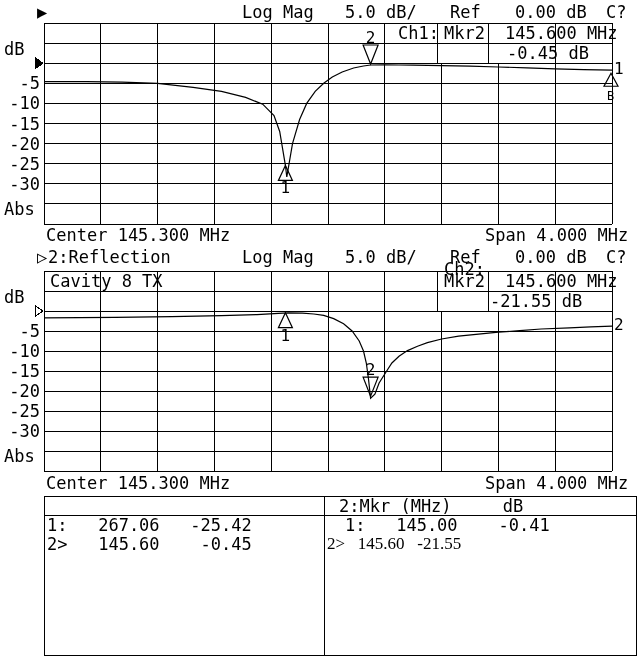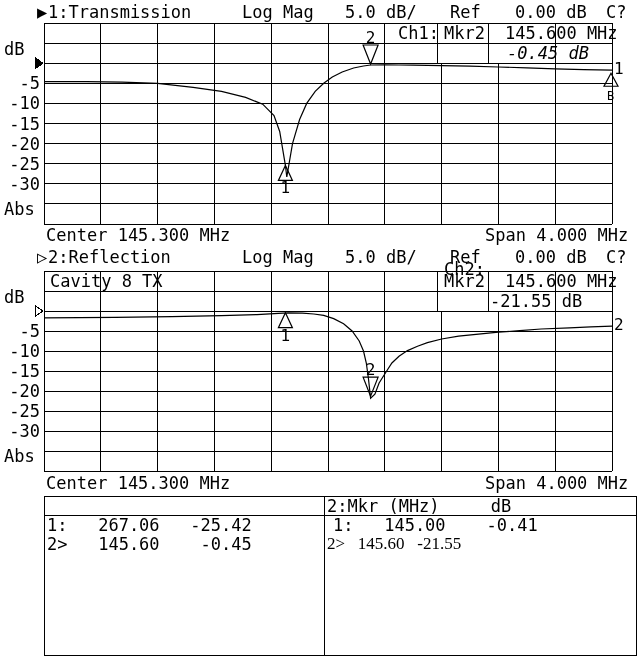--- a/index.html
+++ b/index.html
@@ -82,31 +82,30 @@
       <polygon points="35,305.5 35,316.5 43,311" fill="#fff" stroke="#000" stroke-width="1"></polygon>
       <polyline points="44.0,317.8 115.0,317.4 171.8,316.6 221.5,315.6 257.0,314.6 278.3,313.4 288.2,312.8 302.4,313.2 313.8,314.0 323.7,315.4 333.7,318.6 343.6,323.8 352.1,331.0 359.2,341.0 363.5,351.0 366.3,363.0 368.5,379.0 370.6,398.2 374.9,394.2 379.1,383.0 386.2,371.8 391.9,363.0 399.0,356.2 407.5,350.6 417.5,346.2 427.4,342.6 441.6,339.0 458.6,336.2 478.5,334.2 498.4,332.2 519.7,330.6 541.0,329.0 569.4,327.8 590.7,326.8 612.0,326.2" fill="none" stroke="#000" stroke-width="1.2" shape-rendering="auto"></polyline>
       <polygon points="285.3999999999984,312.64 278.3999999999984,327.64 292.3999999999984,327.64" fill="none" stroke="#000" stroke-width="1.2" shape-rendering="auto"></polygon>
       <text x="285.3999999999984" y="340.64" text-anchor="middle" font-family="&quot;DejaVu Sans Mono&quot;, monospace" font-size="16px" fill="#000">1</text>
       <polygon points="370.5999999999976,396.2 363.0999999999976,377.2 378.0999999999976,377.2" fill="none" stroke="#000" stroke-width="1.2" shape-rendering="auto"></polygon>
       <text x="370.5999999999976" y="375.2" text-anchor="middle" font-family="&quot;DejaVu Sans Mono&quot;, monospace" font-size="16px" fill="#000">2</text>
       <text x="614" y="330.2" text-anchor="start" font-family="&quot;DejaVu Sans Mono&quot;, monospace" font-size="16px" fill="#000">2</text>
     </svg>
 
   <span class="t" style="left:37px; top:3px;">▶</span>
-  <span class="t" style="left:48px; top:3px;">1:Transmission</span>
   <span class="t" style="left:242px; top:3px;">Log Mag</span>
   <span class="t" style="left:345px; top:3px;">5.0 dB/</span>
   <span class="t" style="left:450px; top:3px;">Ref</span>
   <span class="t" style="left:515px; top:3px;">0.00 dB</span>
   <span class="t" style="left:606px; top:3px;">C?</span>
 
   <span class="t" style="left:398px; top:24px;">Ch1:</span>
   <span class="t" style="left:444px; top:24px;">Mkr2</span>
   <span class="t" style="left:505px; top:24px;">145.600 MHz</span>
-  <span class="t" style="left:507px; top:44px;font-style:italic;">-0.45 dB</span>
+  <span class="t" style="left:507px; top:44px;">-0.45 dB</span>
   <span class="t" style="left:46px; top:226px;">Center 145.300 MHz</span>
   <span class="t" style="left:485px; top:226px;">Span 4.000 MHz</span>
 
   <span class="t" style="left:37px; top:248px;">▷</span>
   <span class="t" style="left:48px; top:248px;">2:Reflection</span>
   <span class="t" style="left:242px; top:248px;">Log Mag</span>
   <span class="t" style="left:345px; top:248px;">5.0 dB/</span>
   <span class="t" style="left:450px; top:248px;">Ref</span>
   <span class="t" style="left:515px; top:248px;">0.00 dB</span>
   <span class="t" style="left:606px; top:248px;">C?</span>
@@ -137,17 +136,17 @@
       <span class="t ylab " style="left: 0px; top: 422px;">-30</span>
       <span class="t ylab ylab-left" style="left: 4px; top: 447px;">Abs</span>
     </div>
 
   <div class="tbl" style="left:44px; top:496px; width:593px; height:160px;">
     <div class="tbl-divider" style="left:279px; top:0; height:158px;"></div>
     <div class="tbl-headline" style="left:0; top:18px; width:591px;"></div>
   </div>
   <span class="t" style="left:47px; top:516px;">1:   267.06   -25.42</span>
   <span class="t" style="left:47px; top:535px;">2&gt;   145.60    -0.45</span>
-  <span class="t" style="left:327px; top:497px;">2:Mkr (MHz)     dB</span>
-  <span class="t" style="left:333px; top:516px;text-align:center;">1:   145.00    -0.41</span>
+  <span class="t" style="left:339px; top:497px;">2:Mkr (MHz)     dB</span>
+  <span class="t" style="left:345px; top:516px;text-align:center;">1:   145.00    -0.41</span>
   <span class="t" style="left:327px; top:535px;font-family:Liberation Serif, serif;">2&gt;   145.60   -21.55</span>
 
 </div>
 
 </body></html>

